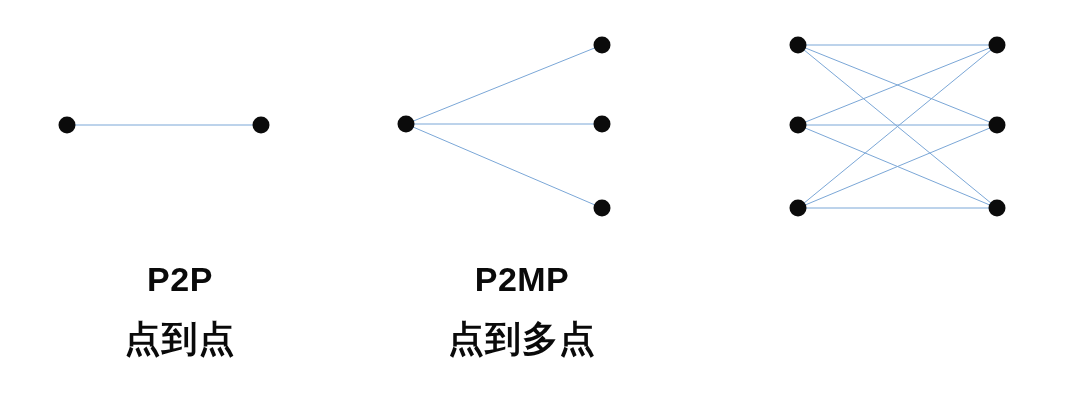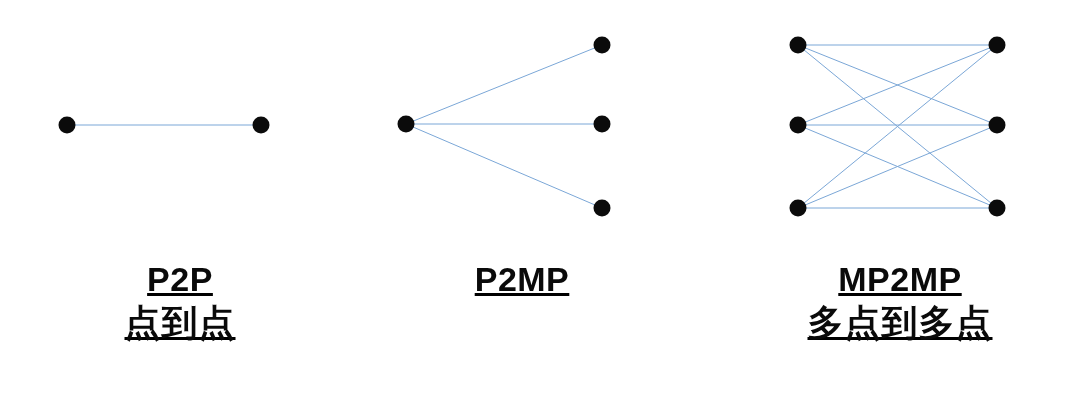--- a/index.html
+++ b/index.html
@@ -48,40 +48,39 @@
     height: 250px;
     overflow: visible;
   }
 
   .labels {
     position: absolute;
     left: 0;
     top: 258px;
     width: 360px;
     text-align: center;
-    text-decoration: underline;
   }
 
   .label-en {
     font-size: 34px;
     font-weight: 700;
     line-height: 42px;
     color: #0a0a0a;
     letter-spacing: 0.5px;
     white-space: nowrap;
   }
 
   .label-zh {
     font-size: 36px;
     font-weight: 700;
     line-height: 46px;
     color: #0a0a0a;
     letter-spacing: 1px;
     white-space: nowrap;
-    margin-top: 0;
+    margin-top: 16px;
   }
 </style>
 </head>
 <body style="background: rgb(255, 255, 255);">
 
 <div id="diagram-root">
 
   <div class="panel" id="panel-p2p">
     <div class="graph-area">
       <svg viewBox="0 0 360 250" preserveAspectRatio="xMidYMid meet">
@@ -111,20 +110,21 @@
         <g class="nodes">
             <circle cx="64" cy="124" r="8.5" fill="#0b0b0b"></circle>
             <circle cx="260" cy="45" r="8.5" fill="#0b0b0b"></circle>
             <circle cx="260" cy="124" r="8.5" fill="#0b0b0b"></circle>
             <circle cx="260" cy="208" r="8.5" fill="#0b0b0b"></circle>
           </g>
       </svg>
     </div>
     <div class="labels">
       <div class="label-en">P2MP</div>
+      <div class="label-zh">点到多点</div>
     </div>
   </div>
 
   <div class="panel" id="panel-mp2mp">
     <div class="graph-area">
       <svg viewBox="0 0 360 250" preserveAspectRatio="xMidYMid meet">
         <g class="edges">
             <line x1="78" y1="45" x2="277" y2="45" stroke="#7ba7d7" stroke-width="1" shape-rendering="geometricPrecision"></line>
             <line x1="78" y1="45" x2="277" y2="125" stroke="#7ba7d7" stroke-width="1" shape-rendering="geometricPrecision"></line>
             <line x1="78" y1="45" x2="277" y2="208" stroke="#7ba7d7" stroke-width="1" shape-rendering="geometricPrecision"></line>
@@ -138,19 +138,15 @@
         <g class="nodes">
             <circle cx="78" cy="45" r="8.5" fill="#0b0b0b"></circle>
             <circle cx="78" cy="125" r="8.5" fill="#0b0b0b"></circle>
             <circle cx="78" cy="208" r="8.5" fill="#0b0b0b"></circle>
             <circle cx="277" cy="45" r="8.5" fill="#0b0b0b"></circle>
             <circle cx="277" cy="125" r="8.5" fill="#0b0b0b"></circle>
             <circle cx="277" cy="208" r="8.5" fill="#0b0b0b"></circle>
           </g>
       </svg>
     </div>
-    <div class="labels">
-      <div class="label-en">MP2MP</div>
-      <div class="label-zh">多点到多点</div>
-    </div>
   </div>
 
 </div>
 
 </body></html>

